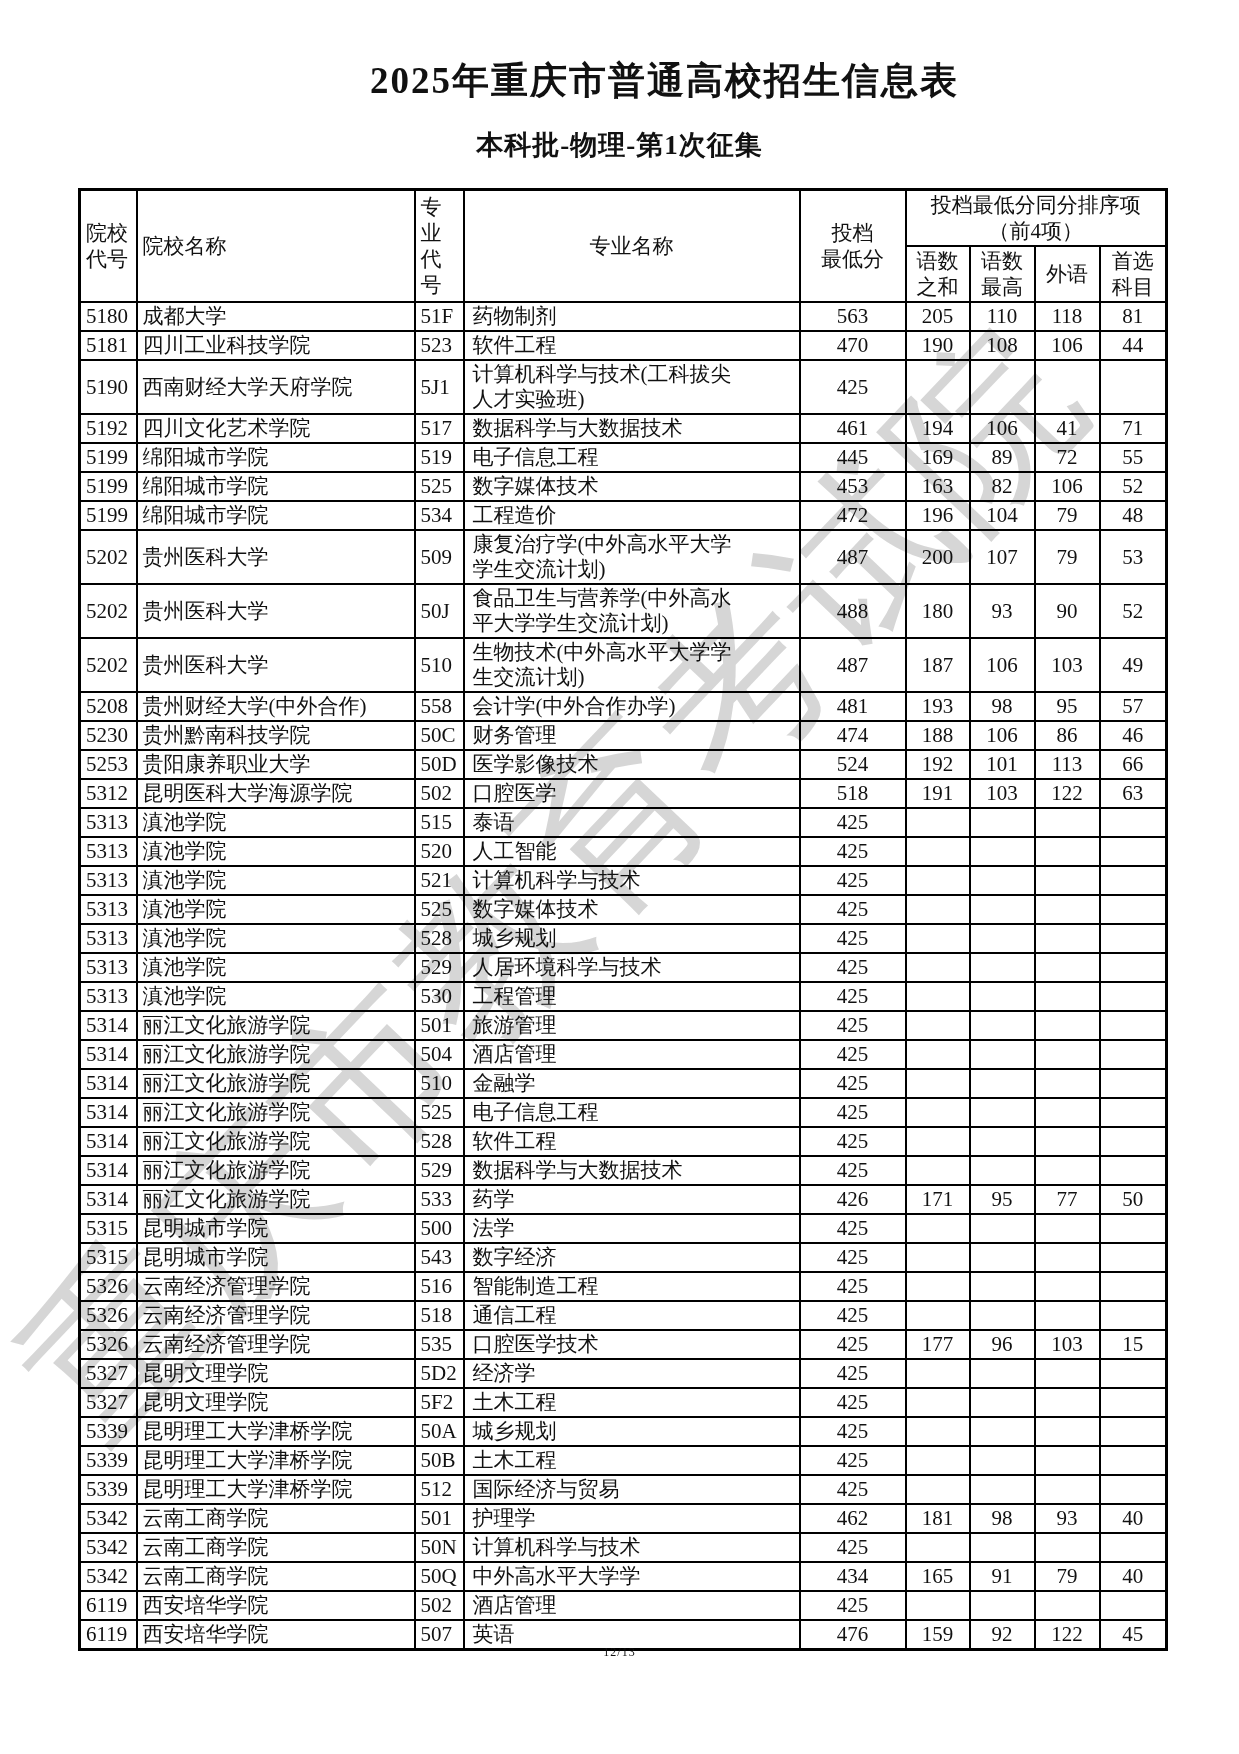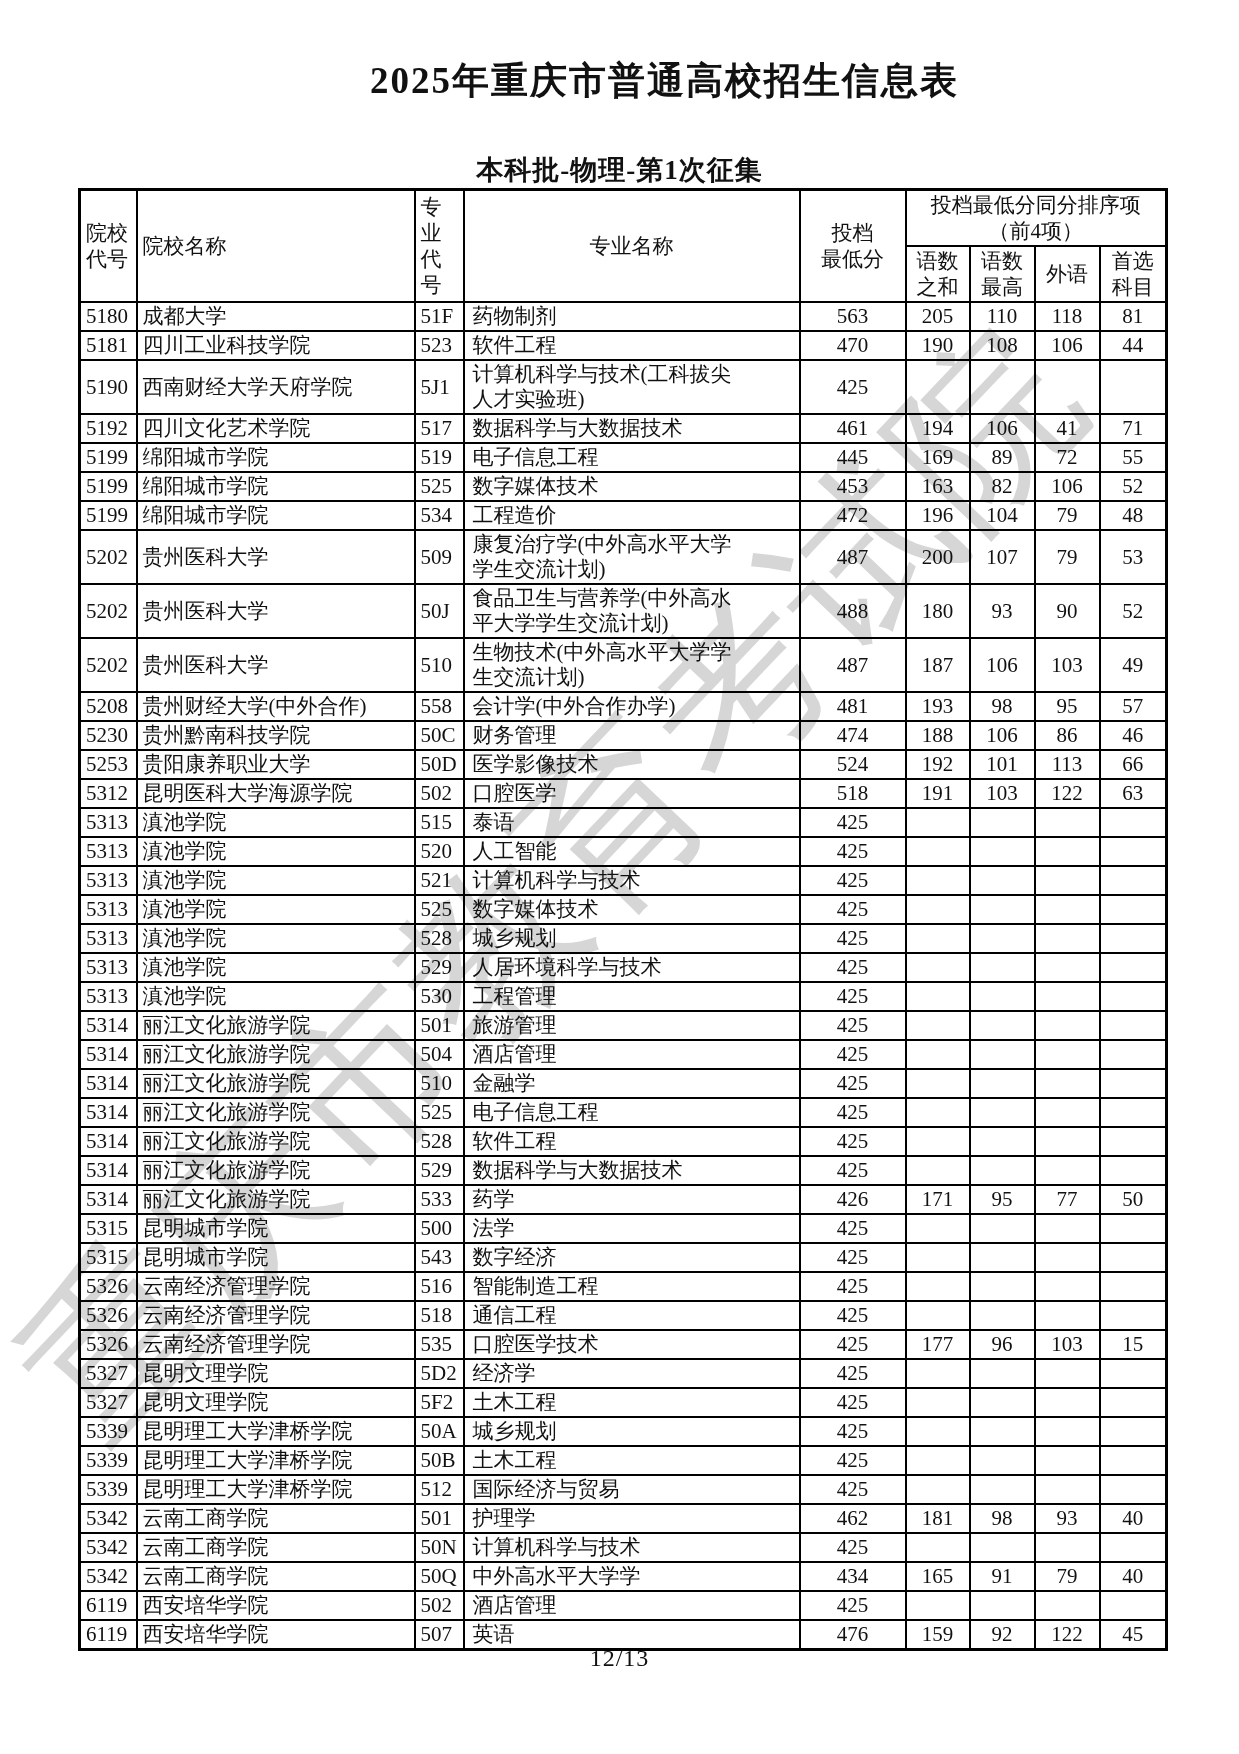--- a/index.html
+++ b/index.html
@@ -14,21 +14,21 @@
     color:rgba(70,70,70,0.22); letter-spacing:4px;
     transform:rotate(-46.5deg); transform-origin:0 50%;
     pointer-events:none; user-select:none;
   }
   .title {
     position:absolute; top:56px; left:0; width:100%;
     text-align:center; font-size:37px; font-weight:bold; letter-spacing:2px;padding-left:45px;
   }
   .subtitle {
     position:absolute; top:127px; left:0; width:100%;
-    text-align:center; font-size:27px; font-weight:bold; letter-spacing:1px;margin-top:25px;
+    text-align:center; font-size:27px; font-weight:bold; letter-spacing:1px;
   }
   table.main {
     position:absolute; left:78px; top:188px; width:1087px;
     border-collapse:collapse; table-layout:fixed;
     border:3px solid #000;
   }
   th, td {
     border:2px solid #000; font-size:21px; font-weight:normal;
     overflow:hidden; vertical-align:middle;
   }
@@ -38,21 +38,21 @@
   th.h-left { text-align:left; padding-left:5px; }
   tbody tr { height:22px; }
   td { padding:1px 4px; line-height:25px; }
   td.c0 { text-align:left; padding-left:5px; }
   td.c1 { text-align:left; padding-left:5px; }
   td.c2 { text-align:left; padding-left:5px; }
   td.c3 { text-align:left; padding-left:8px; white-space:pre-line; }
   td.c4, td.c5, td.c6, td.c7, td.c8 { text-align:center; }
   .footer {
     position:absolute; top:1645px; left:0; width:100%;
-    text-align:center; font-size:24px; letter-spacing:1px;
+    text-align:center; font-size:12px; letter-spacing:1px;
   }
 </style>
 </head>
 <body>
 
 <div class="page">
 
   <div class="watermark">重庆市教育考试院</div>
 
   <div class="title">2025年重庆市普通高校招生信息表</div>

